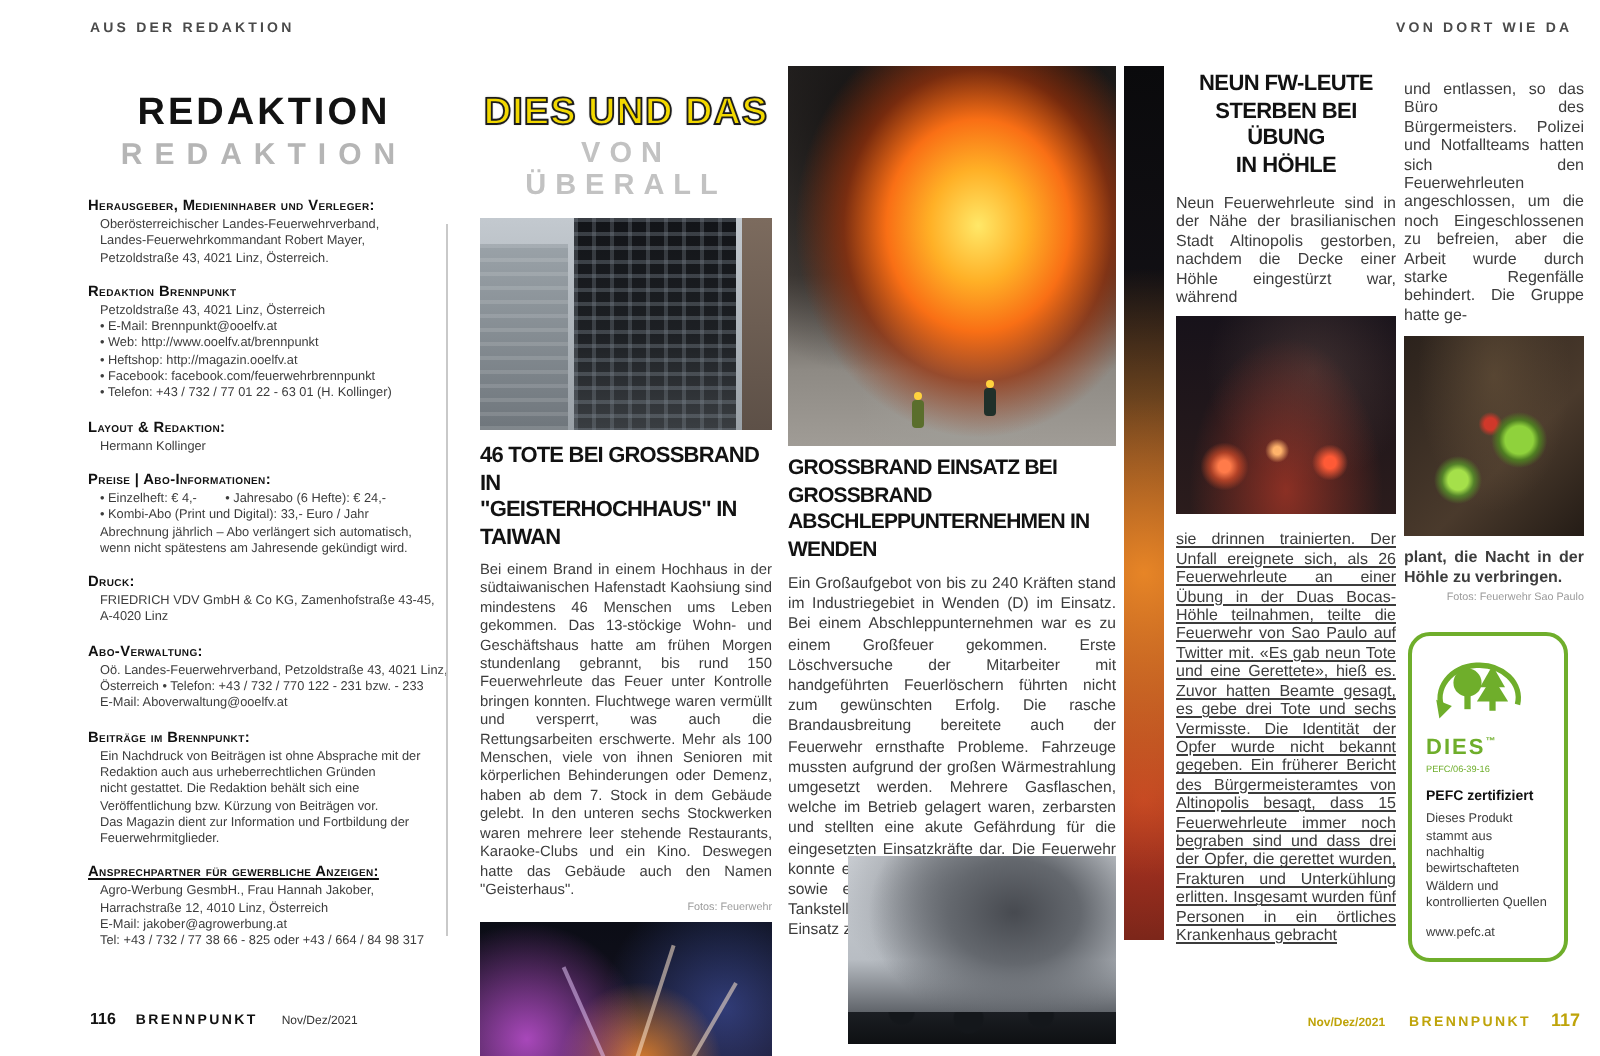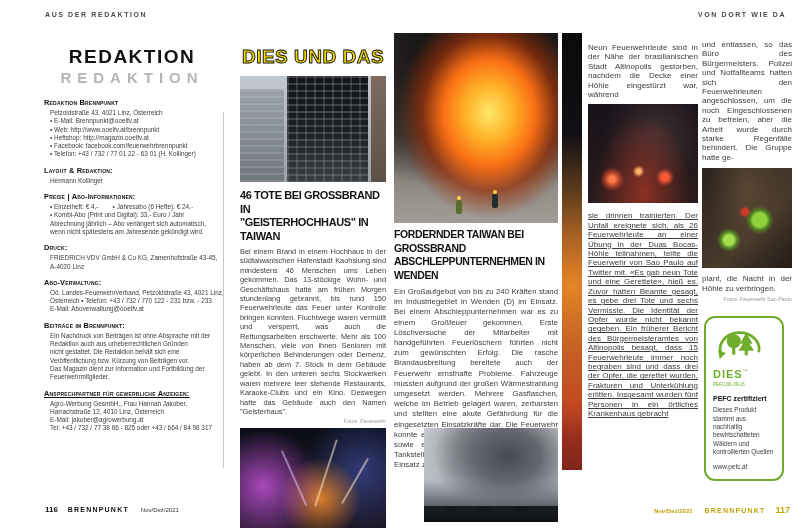--- a/index.html
+++ b/index.html
@@ -98,21 +98,21 @@
     radial-gradient(ellipse at 62% 28%,rgba(125,95,85,.35),transparent 55%),
     linear-gradient(180deg,#17121a 0%,#2b1c1c 100%);}
   .colA .p2{margin-top:8px;text-decoration:underline;}
   .colB{position:absolute;left:702px;top:40px;width:90px;}
   .photo-cave{height:100px;margin-top:6px;background:
     radial-gradient(circle at 64% 52%,#8fd23c 0 7px,#4f7d22 10px,transparent 14px),
     radial-gradient(circle at 30% 72%,#a5e04a 0 5px,#55832a 8px,transparent 12px),
     radial-gradient(circle at 48% 44%,#d0382a 0 3px,transparent 6px),
     radial-gradient(ellipse at 50% 20%,rgba(110,88,62,.55),transparent 60%),
     linear-gradient(135deg,#2b221c 0%,#4a3a2c 60%,#241c16 100%);}
-  .colB .p2{margin-top:6px;}
+  .colB .p2{margin-top:6px;font-weight:bold;}
   .colB .credit{margin-top:3px;}
 
   
   .pefc-box{margin-top:14px;margin-left:2px;width:80px;border:2px solid var(--green);border-radius:11px;padding:8px 7px 9px 7px;background:#fff;}
   .pefc-logo{display:block;margin:0 0 2px 2px;}
   .pefc-word{font-size:11px;font-weight:800;color:var(--green);letter-spacing:1px;}
   .pefc-word .tm{font-size:5px;vertical-align:top;}
   .pefc-code{font-size:4.6px;color:var(--green);margin-top:2px;}
   .pefc-title{font-size:7px;font-weight:800;color:#111;margin-top:8px;}
   .pefc-body{font-size:6.4px;line-height:8.4px;color:var(--body);margin-top:4px;}
@@ -134,20 +134,26 @@
 <div class="spread">
 
   <div class="hdr hdr-left">AUS DER REDAKTION</div>
   <div class="hdr hdr-right">VON DORT WIE DA</div>
 
   <div class="impressum">
     <div class="imp-title1">REDAKTION</div>
     <div class="imp-title2">REDAKTION</div>
     <div id="imp-sections">
         <div class="imp-section">
+          <div class="imp-heading">Herausgeber, Medieninhaber und Verleger:</div>
+          <div class="imp-line">Oberösterreichischer Landes-Feuerwehrverband,</div>
+          <div class="imp-line">Landes-Feuerwehrkommandant Robert Mayer,</div>
+          <div class="imp-line">Petzoldstraße 43, 4021 Linz, Österreich.</div>
+        </div>
+        <div class="imp-section">
           <div class="imp-heading">Redaktion Brennpunkt</div>
           <div class="imp-line">Petzoldstraße 43, 4021 Linz, Österreich</div>
           <div class="imp-line">• E-Mail: Brennpunkt@ooelfv.at</div>
           <div class="imp-line">• Web: http://www.ooelfv.at/brennpunkt</div>
           <div class="imp-line">• Heftshop: http://magazin.ooelfv.at</div>
           <div class="imp-line">• Facebook: facebook.com/feuerwehrbrennpunkt</div>
           <div class="imp-line">• Telefon: +43 / 732 / 77 01 22 - 63 01 (H. Kollinger)</div>
         </div>
         <div class="imp-section">
           <div class="imp-heading">Layout &amp; Redaktion:</div>
@@ -187,20 +193,21 @@
           <div class="imp-line">E-Mail: jakober@agrowerbung.at</div>
           <div class="imp-line">Tel: +43 / 732 / 77 38 66 - 825 oder +43 / 664 / 84 98 317</div>
         </div>
       </div>
   </div>
 
   <div class="vdivider"></div>
 
   <div class="dud">
     <div class="dud-title1">DIES UND DAS</div>
+    <div class="dud-title2">VON ÜBERALL</div>
     <div class="photo photo-building">
       <div class="bldg-left"></div>
       <div class="bldg-tower"></div>
       <div class="bldg-right"></div>
     </div>
     <div class="art-headline" style="margin-top:7px;">46 TOTE BEI GROSSBRAND IN
 "GEISTERHOCHHAUS" IN TAIWAN</div>
     <div class="art-body" style="margin-top:4px;">Bei einem Brand in einem Hochhaus in der südtaiwanischen Hafenstadt Kaohsiung sind mindestens 46 Menschen ums Leben gekommen. Das 13-stöckige Wohn- und Geschäftshaus hatte am frühen Morgen stundenlang gebrannt, bis rund 150 Feuerwehrleute das Feuer unter Kontrolle bringen konnten. Fluchtwege waren vermüllt und versperrt, was auch die Rettungsarbeiten erschwerte. Mehr als 100 Menschen, viele von ihnen Senioren mit körperlichen Behinderungen oder Demenz, haben ab dem 7. Stock in dem Gebäude gelebt. In den unteren sechs Stockwerken waren mehrere leer stehende Restaurants, Karaoke-Clubs und ein Kino. Deswegen hatte das Gebäude auch den Namen "Geisterhaus".</div>
     <div class="credit">Fotos: Feuerwehr</div>
     <div class="photo photo-night">
@@ -209,28 +216,31 @@
       <div class="ladder l3"></div>
     </div>
   </div>
 
   <div class="photo photo-fire">
     <div class="ff f1"></div>
     <div class="ff f2"></div>
   </div>
   <div class="photo photo-strip"></div>
   <div class="wenden">
-    <div class="art-headline">FORDERNDER TAIWAN BEI GROSSBRAND
+    <div class="art-headline">GROSSBRAND EINSATZ BEI GROSSBRAND
 ABSCHLEPPUNTERNEHMEN IN WENDEN</div>
     <div class="art-body">Ein Großaufgebot von bis zu 240 Kräften stand im Industriegebiet in Wenden (D) im Einsatz. Bei einem Abschleppunternehmen war es zu einem Großfeuer gekommen. Erste Löschversuche der Mitarbeiter mit handgeführten Feuerlöschern führten nicht zum gewünschten Erfolg. Die rasche Brandausbreitung bereitete auch der Feuerwehr ernsthafte Probleme. Fahrzeuge mussten aufgrund der großen Wärmestrahlung umgesetzt werden. Mehrere Gasflaschen, welche im Betrieb gelagert waren, zerbarsten und stellten eine akute Gefährdung für die eingesetzten Einsatzkräfte dar. Die Feuerwehr konnte einen angrenzenden Gebäudekomplex sowie eine auf dem Gelände befindliche Tankstelle vor der Zerstörung bewahren. Der Einsatz zog sich über zehn Stunden.</div>
     <div class="credit">Fotos: Feuerwehr Wenden</div>
   </div>
   <div class="photo photo-smoke"></div>
 
   <div class="colA">
+    <div class="colA-headline">NEUN FW-LEUTE
+STERBEN BEI ÜBUNG
+IN HÖHLE</div>
     <div class="colfont p1">Neun Feuerwehrleute sind in der Nähe der brasilianischen Stadt Altinopolis gestorben, nachdem die Decke einer Höhle eingestürzt war, während</div>
     <div class="photo photo-brazil"></div>
     <div class="colfont p2">sie drinnen trainierten. Der Unfall ereignete sich, als 26 Feuerwehrleute an einer Übung in der Duas Bocas-Höhle teilnahmen, teilte die Feuerwehr von Sao Paulo auf Twitter mit. «Es gab neun Tote und eine Gerettete», hieß es. Zuvor hatten Beamte gesagt, es gebe drei Tote und sechs Vermisste. Die Identität der Opfer wurde nicht bekannt gegeben. Ein früherer Bericht des Bürgermeisteramtes von Altinopolis besagt, dass 15 Feuerwehrleute immer noch begraben sind und dass drei der Opfer, die gerettet wurden, Frakturen und Unterkühlung erlitten. Insgesamt wurden fünf Personen in ein örtliches Krankenhaus gebracht</div>
   </div>
 
   <div class="colB">
     <div class="colfont p1">und entlassen, so das Büro des Bürgermeisters. Polizei und Notfallteams hatten sich den Feuerwehrleuten angeschlossen, um die noch Eingeschlossenen zu befreien, aber die Arbeit wurde durch starke Regenfälle behindert. Die Gruppe hatte ge-</div>
     <div class="photo photo-cave"></div>
     <div class="colfont p2">plant, die Nacht in der Höhle zu verbringen.</div>
     <div class="credit">Fotos: Feuerwehr Sao Paulo</div>

